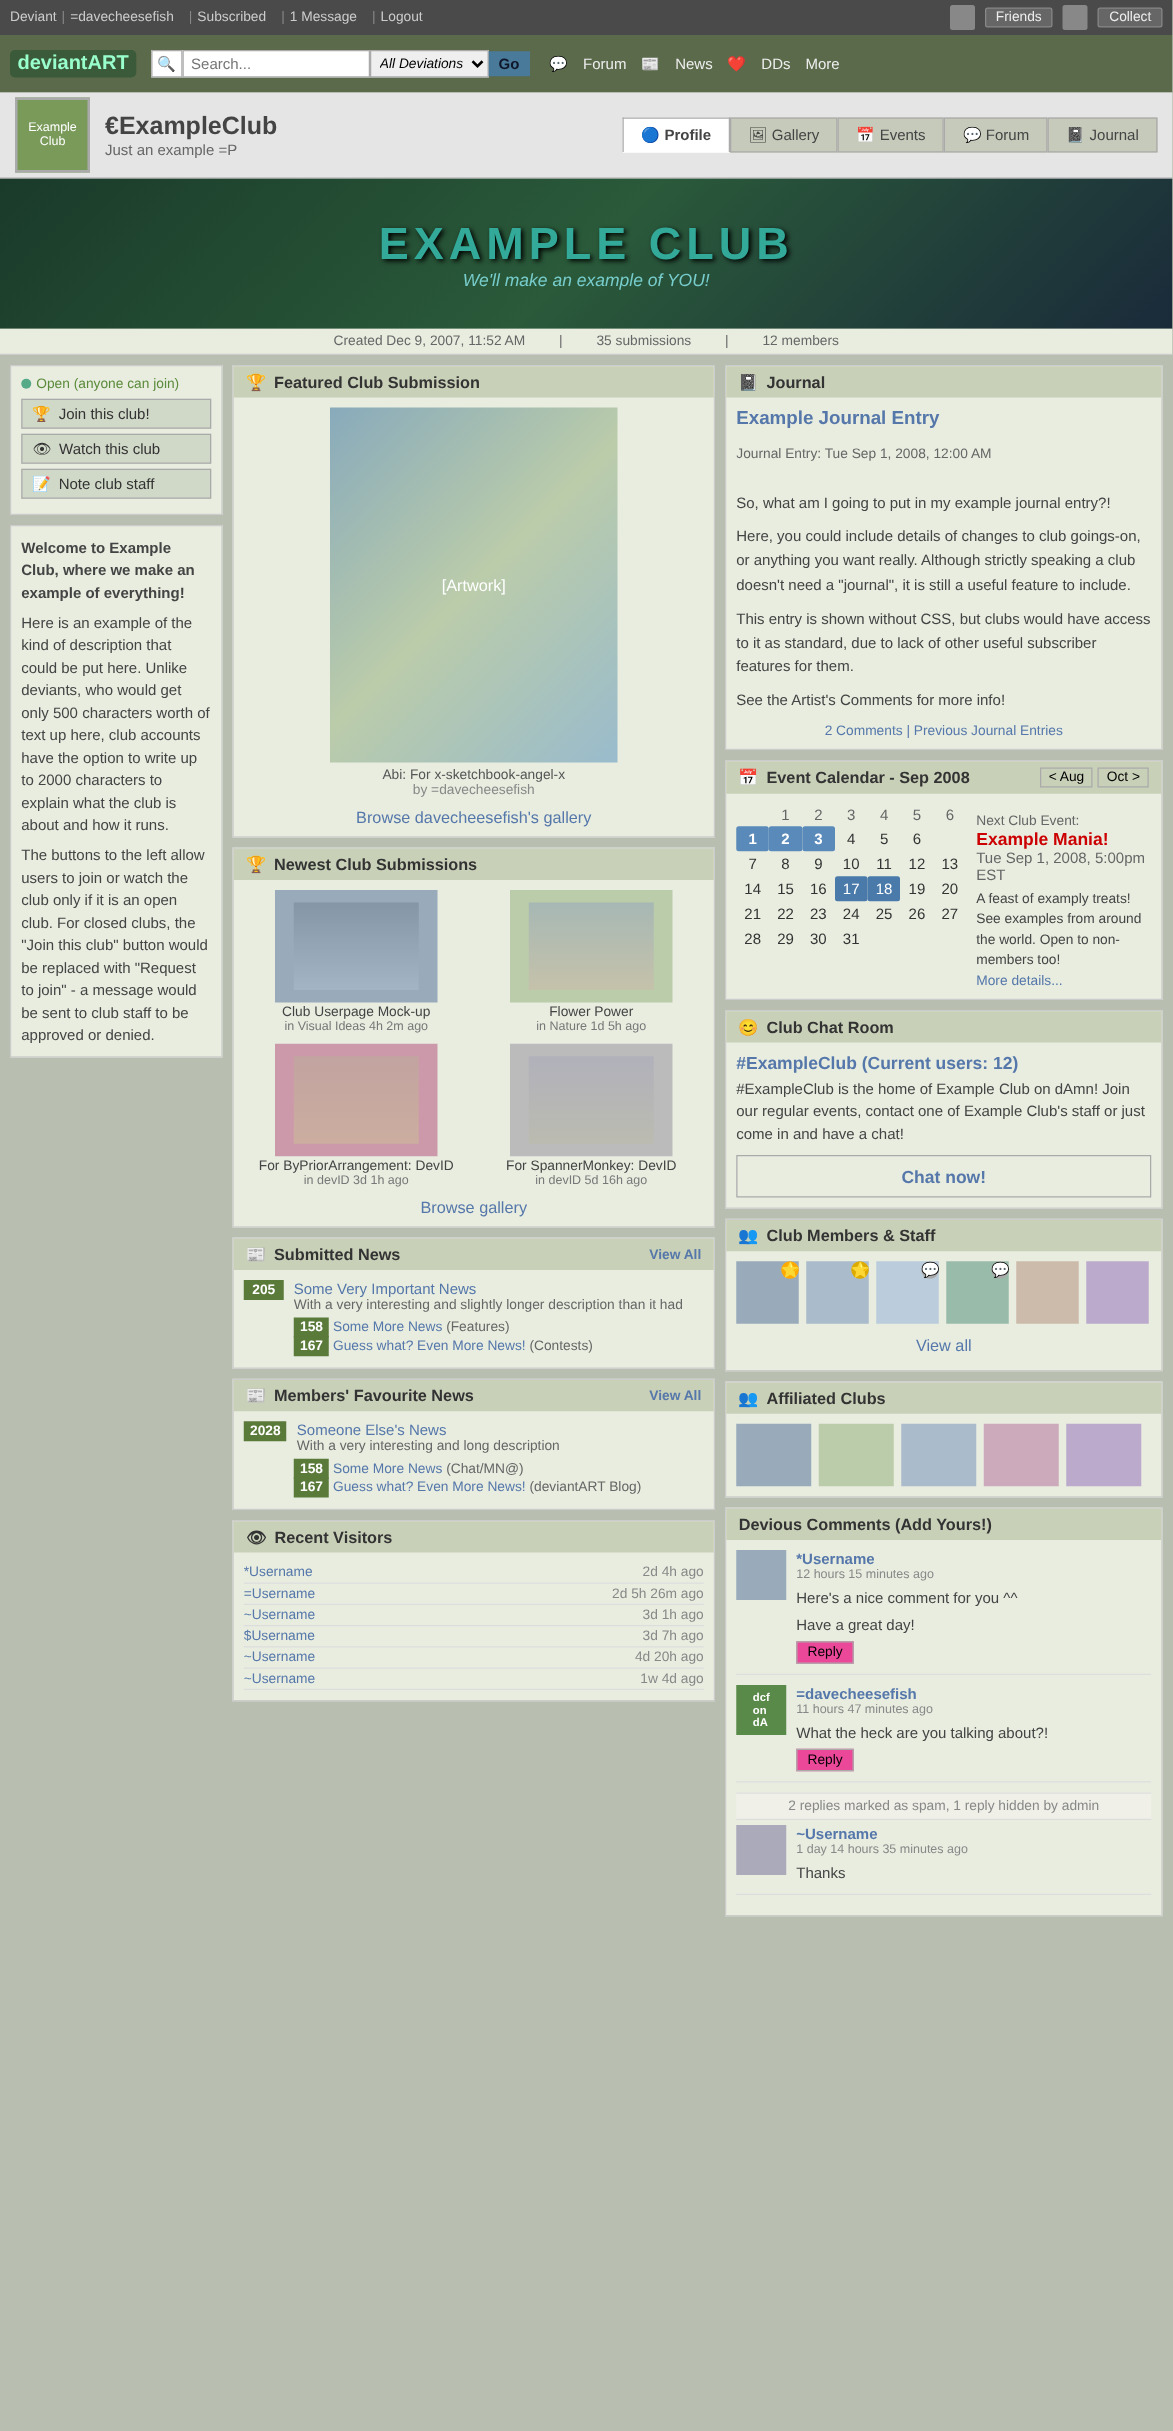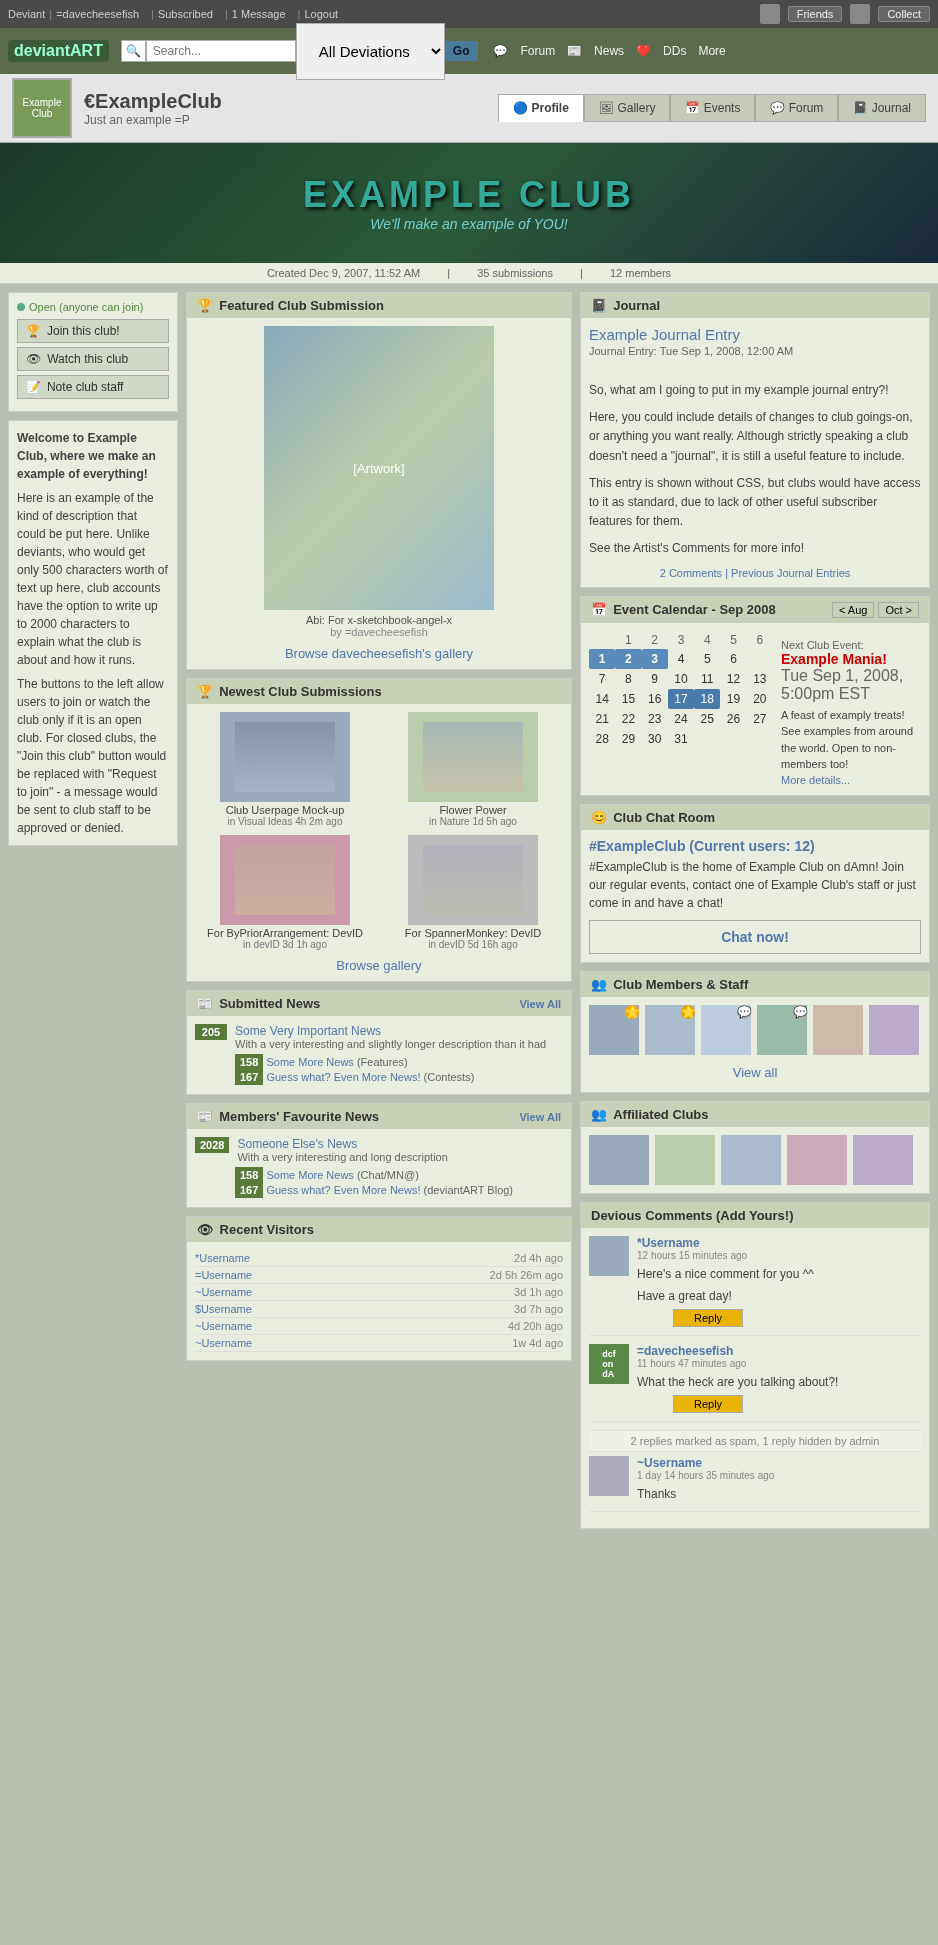--- a/index.html
+++ b/index.html
@@ -73,35 +73,35 @@
     .news-desc { font-size: 11px; color: #666; }
     .news-small { font-size: 11px; color: #666; margin-bottom: 3px; margin-left: 40px; }
     .news-small a { color: #57a; cursor: pointer; }
 
     
     .visitor-row { display: flex; justify-content: space-between; padding: 2px 0; font-size: 11px; border-bottom: 1px solid #ddd; }
     .visitor-name { color: #57a; }
     .visitor-time { color: #888; }
 
     
-    .journal-title { color: #57a; font-size: 15px; font-weight: normal; margin-bottom: 2px; }
+    .journal-title { color: #57a; font-size: 15px; font-weight: bold; margin-bottom: 14px; }
     .journal-date { font-size: 11px; color: #666; margin-bottom: 8px; }
     .journal-body { font-size: 12px; color: #444; line-height: 1.6; }
     .journal-links { margin-top: 8px; font-size: 11px; color: #57a; text-align: center; }
     .cal-nav { display: flex; gap: 4px; }
     .cal-nav-btn { background: #c8d0b8; border: 1px solid #aaa; padding: 1px 6px; font-size: 11px; cursor: pointer; }
     .calendar { width: 100%; border-collapse: collapse; font-size: 12px; }
     .calendar th { text-align: center; padding: 2px; color: #666; font-weight: normal; }
     .calendar td { text-align: center; padding: 3px; cursor: pointer; }
     .calendar td.today { background: #5a8aba; color: #fff; border-radius: 2px; font-weight: bold; }
     .calendar td.highlight { background: #4a7aaa; color: #fff; border-radius: 2px; }
     .next-event { margin-top: 8px; }
     .next-event-label { font-size: 11px; color: #666; }
     .next-event-title { color: #c00; font-size: 14px; font-weight: bold; }
-    .next-event-date { font-size: 16px; color: #666; }
+    .next-event-date { font-size: 12px; color: #666; }
     .next-event-desc { font-size: 11px; color: #444; margin-top: 4px; line-height: 1.5; }
     .more-link { color: #57a; font-size: 11px; cursor: pointer; }
 
     
     .chat-title { color: #57a; font-size: 14px; font-weight: bold; }
     .chat-desc { font-size: 12px; color: #444; margin-top: 4px; line-height: 1.5; }
     .chat-btn { display: block; width: 100%; text-align: center; background: #e8ede0; border: 1px solid #aaa; padding: 8px; color: #57a; font-size: 14px; font-weight: bold; cursor: pointer; margin-top: 8px; }
 
     
     .members-row { display: flex; gap: 6px; margin-bottom: 6px; flex-wrap: wrap; }
@@ -114,21 +114,21 @@
     .affiliated-row { display: flex; gap: 6px; }
     .affiliated-thumb { width: 60px; height: 50px; background: #9ab; }
 
     
     .comment-item { display: flex; gap: 8px; margin-bottom: 8px; padding-bottom: 8px; border-bottom: 1px solid #ddd; }
     .comment-avatar { width: 40px; height: 40px; background: #9ab; flex-shrink: 0; }
     .comment-body { flex: 1; }
     .comment-username { font-weight: bold; color: #57a; font-size: 12px; }
     .comment-time { font-size: 10px; color: #888; }
     .comment-text { font-size: 12px; color: #444; margin-top: 4px; line-height: 1.5; }
-    .reply-btn { background: #eab308; border: 1px solid #aaa; padding: 2px 20px; font-size: 11px; cursor: pointer; margin-top: 4px; margin-left: 36px; }
+    .reply-btn { background: #ec4899; border: 1px solid #aaa; padding: 2px 8px; font-size: 11px; cursor: pointer; margin-top: 4px; }
     .spam-notice { font-size: 11px; color: #888; text-align: center; padding: 4px; background: #f0f0e8; border-top: 1px solid #ddd; border-bottom: 1px solid #ddd; margin: 4px 0; }
 
     
     .cal-event-col { display: flex; gap: 8px; }
     .cal-left { flex: 1; }
     .cal-right { width: 140px; }
 
     .logo-da { display: inline-block; background: #3a5a3a; color: #9fc; font-weight: bold; font-size: 16px; padding: 2px 6px; border-radius: 4px; margin-right: 4px; }
 
     .green-dot { display: inline-block; width: 8px; height: 8px; background: #5a8; border-radius: 50%; }
@@ -154,21 +154,21 @@
   </div>
 </div>
 
 <div id="navbar">
   <div class="logo-da">
     <span>deviantART</span>
   </div>
   <div class="search-wrap">
     <span style="background:#fff;border:1px solid #aaa;padding:3px 4px;color:#666;">🔍</span>
     <input type="text" style="border: 1px solid rgb(170, 170, 170); padding: 3px 6px; font-size: 12px; width: 150px;" placeholder="Search...">
-    <select style="border:1px solid #aaa;padding:18px;font-size:15px;">
+    <select style="border:1px solid #aaa;padding:3px;font-size:11px;font-style:italic;">
       <option>All Deviations</option>
     </select>
     <button style="background:#4a7a9a;color:#0f172a;border:none;padding:3px 8px;font-size:12px;font-weight:bold;cursor:pointer;">Go</button>
   </div>
   <div class="nav-links">
     <span>💬</span>
     <a>Forum</a>
     <span>📰</span>
     <a>News</a>
     <span>❤️</span>

